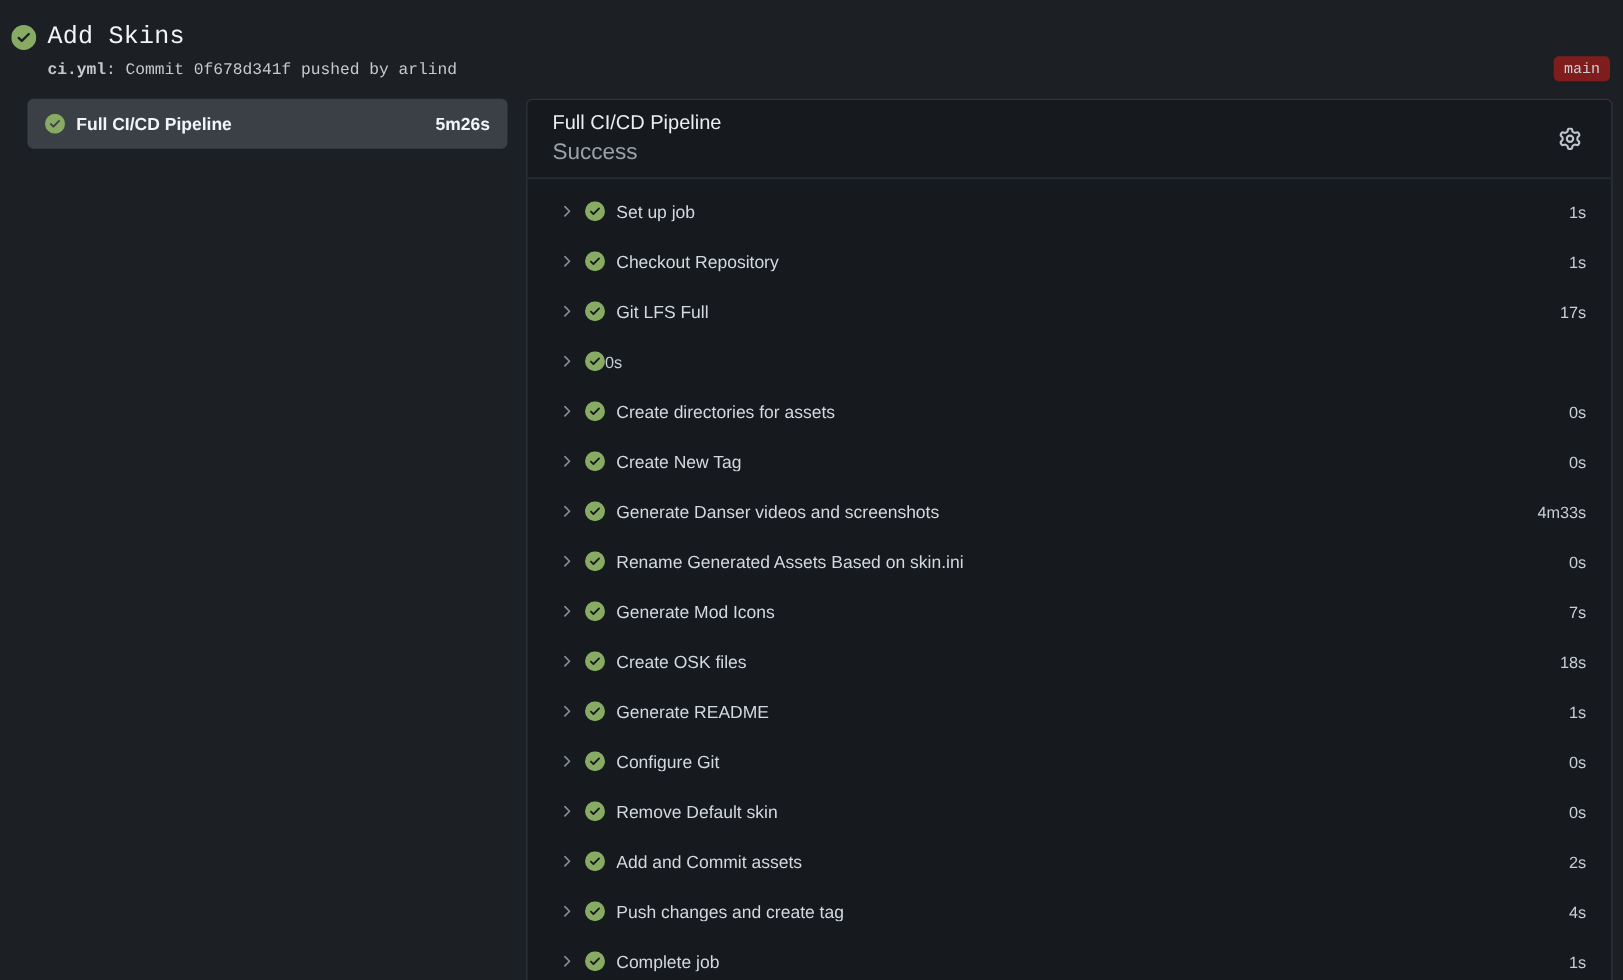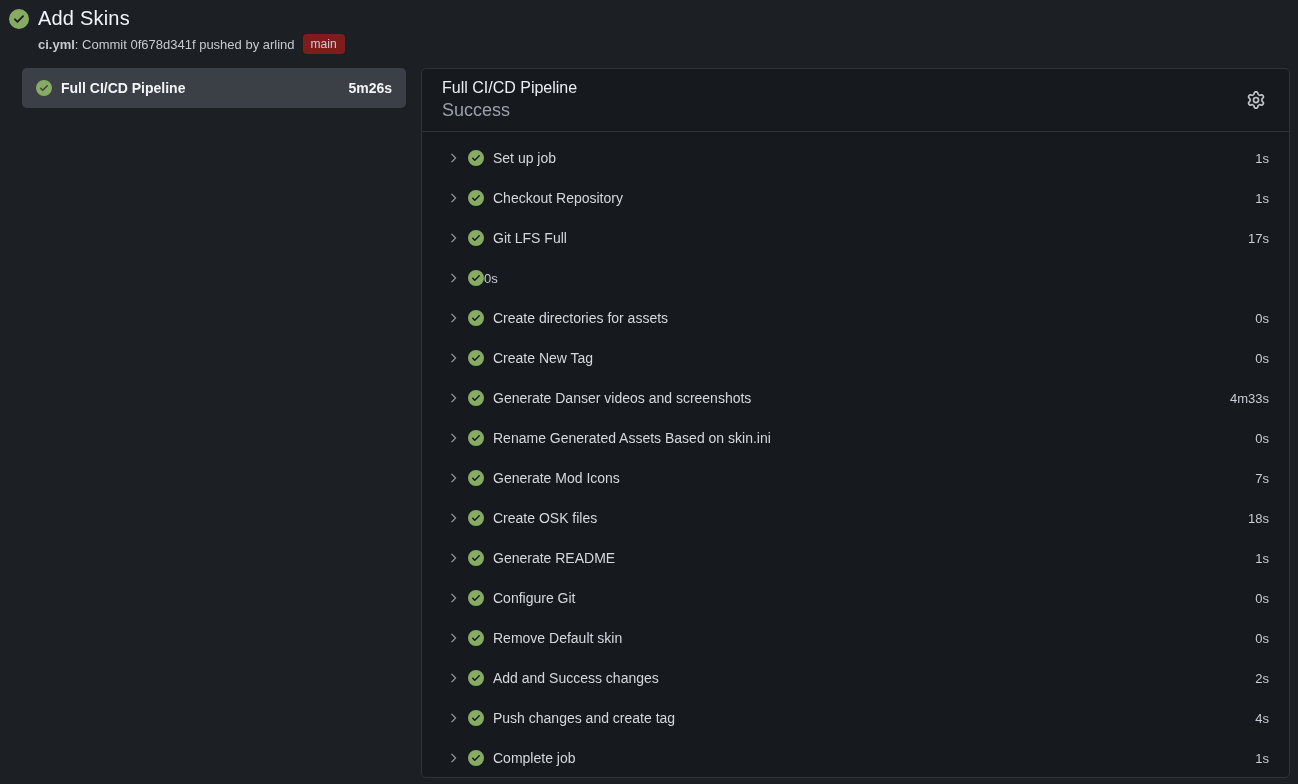--- a/index.html
+++ b/index.html
@@ -14,25 +14,25 @@
     --text-sub:#c6cace;
   }
   *{margin:0;padding:0;box-sizing:border-box;}
   html,body{width:1298px;height:784px;overflow:hidden;}
   body{
     background:var(--page-bg);
     font-family:"Liberation Sans", sans-serif;
     color:var(--text-main);
   }
   
-  .run-header{padding:7px 10px 0 9px;}
+  .run-header{padding:18px 10px 0 9px;font-family:Liberation Mono, monospace;}
   .title-row{display:flex;align-items:center;gap:9px;}
   .big-check{width:20px;height:20px;flex:0 0 auto;}
   .run-title{font-size:20px;font-weight:500;color:var(--text-bright);letter-spacing:.2px;}
-  .subtitle-row{margin:4px 0 0 29px;font-size:13px;color:var(--text-sub);display:flex;align-items:center;gap:8px;}
+  .subtitle-row{margin:4px 0 0 29px;font-size:13px;color:var(--text-sub);display:flex;align-items:center;gap:8px;justify-content:space-between;}
   .wf-file{font-weight:700;color:var(--text-sub);}
   .branch-badge{
     background:#7f1d1d;color:#ccd0d5;font-size:12px;line-height:1;
     padding:4px 8px;border-radius:4px;display:inline-block;
   }
   
   .layout{display:flex;align-items:flex-start;gap:15px;padding:14px 8px 0 10px;margin-left:12px;}
   
   .sidebar{width:384px;flex:0 0 auto;}
   .job-item{
@@ -320,21 +320,21 @@
     <span class="chevron">
       <svg viewBox="0 0 16 16" aria-hidden="true">
         <path d="M6.22 3.22a.75.75 0 0 1 1.06 0l4.25 4.25a.75.75 0 0 1 0 1.06l-4.25 4.25a.751.751 0 0 1-1.042-.018.751.751 0 0 1-.018-1.042L9.94 8 6.22 4.28a.75.75 0 0 1 0-1.06Z"></path>
       </svg>
     </span>
     <span class="step-check icon-slot">
   <svg viewBox="0 0 16 16" aria-hidden="true">
     <path class="check-fill" fill-rule="evenodd" d="M8 16A8 8 0 1 1 8 0a8 8 0 0 1 0 16Zm3.78-9.72a.751.751 0 0 0-.018-1.042.751.751 0 0 0-1.042-.018L6.75 9.19 5.28 7.72a.751.751 0 0 0-1.042.018.751.751 0 0 0-.018 1.042l2 2a.75.75 0 0 0 1.06 0Z"></path>
   </svg>
 </span>
-    <span class="step-name">Add and Success changes</span>
+    <span class="step-name">Add and Commit assets</span>
     <span class="step-duration">2s</span>
   </div>
 
   <div class="step-row">
     <span class="chevron">
       <svg viewBox="0 0 16 16" aria-hidden="true">
         <path d="M6.22 3.22a.75.75 0 0 1 1.06 0l4.25 4.25a.75.75 0 0 1 0 1.06l-4.25 4.25a.751.751 0 0 1-1.042-.018.751.751 0 0 1-.018-1.042L9.94 8 6.22 4.28a.75.75 0 0 1 0-1.06Z"></path>
       </svg>
     </span>
     <span class="step-check icon-slot">

